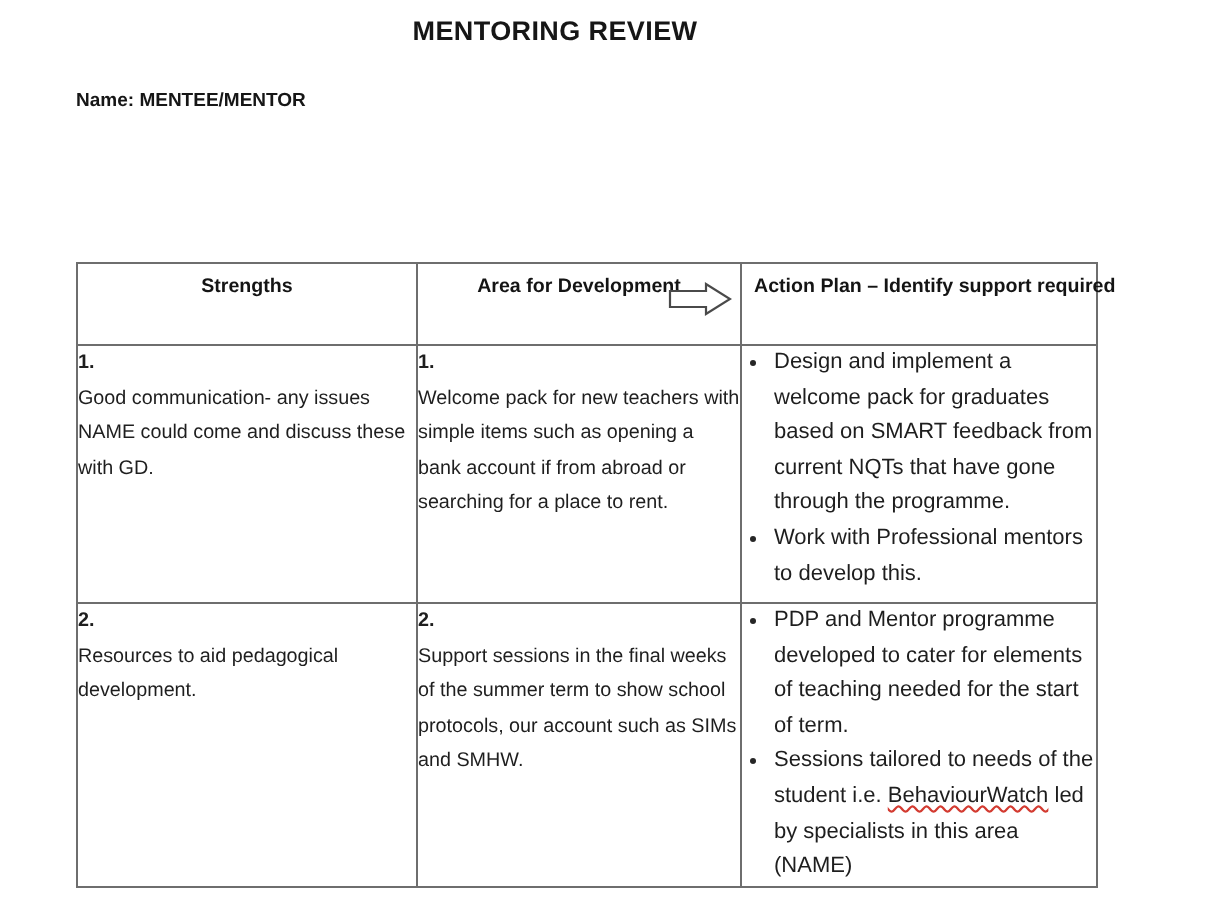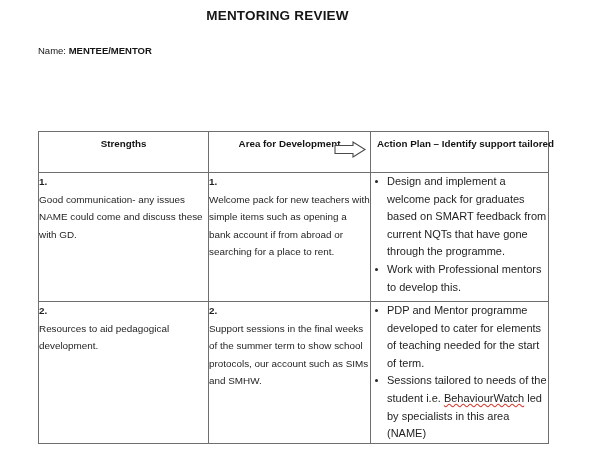--- a/index.html
+++ b/index.html
@@ -42,21 +42,21 @@
   
   .name-line {
     position: absolute;
     left: 38px;
     top: 45px;
     font-size: 9.5px;
     font-weight: bold;
     color: #161616;
     white-space: nowrap;
   }
-  .name-line .name-label { font-weight: normal; }
+  .name-line .name-label { font-weight: bold; }
   .name-line .name-value { font-weight: bold; }
 
   
   .intro {
     position: absolute;
     left: 38px;
     top: 79px;
     width: 525px;
     font-size: 10.3px;
     line-height: 19px;
@@ -186,21 +186,21 @@
         </th>
         <th class="hdr-cell">
           <span class="hdr-text">Area for Development</span>
           <span class="block-arrow">
             <svg width="32" height="17" viewBox="0 0 32 17" xmlns="http://www.w3.org/2000/svg">
               <polygon points="1,4.5 19,4.5 19,1 31,8.5 19,16 19,12.5 1,12.5" fill="#ffffff" stroke="#4a4a4a" stroke-width="1.1" stroke-linejoin="miter"></polygon>
             </svg>
           </span>
         </th>
         <th class="hdr-cell c-col">
-          <span class="hdr-text">Action Plan – Identify support tailored</span>
+          <span class="hdr-text">Action Plan – Identify support required</span>
         </th>
       </tr>
     </thead>
     <tbody>
 
       <tr class="row-1">
         <td class="body-cell">
           <span class="item-num">1.</span>
           <span class="cell-body-text">Good communication- any issues NAME could come and discuss these with GD.</span>
         </td>

